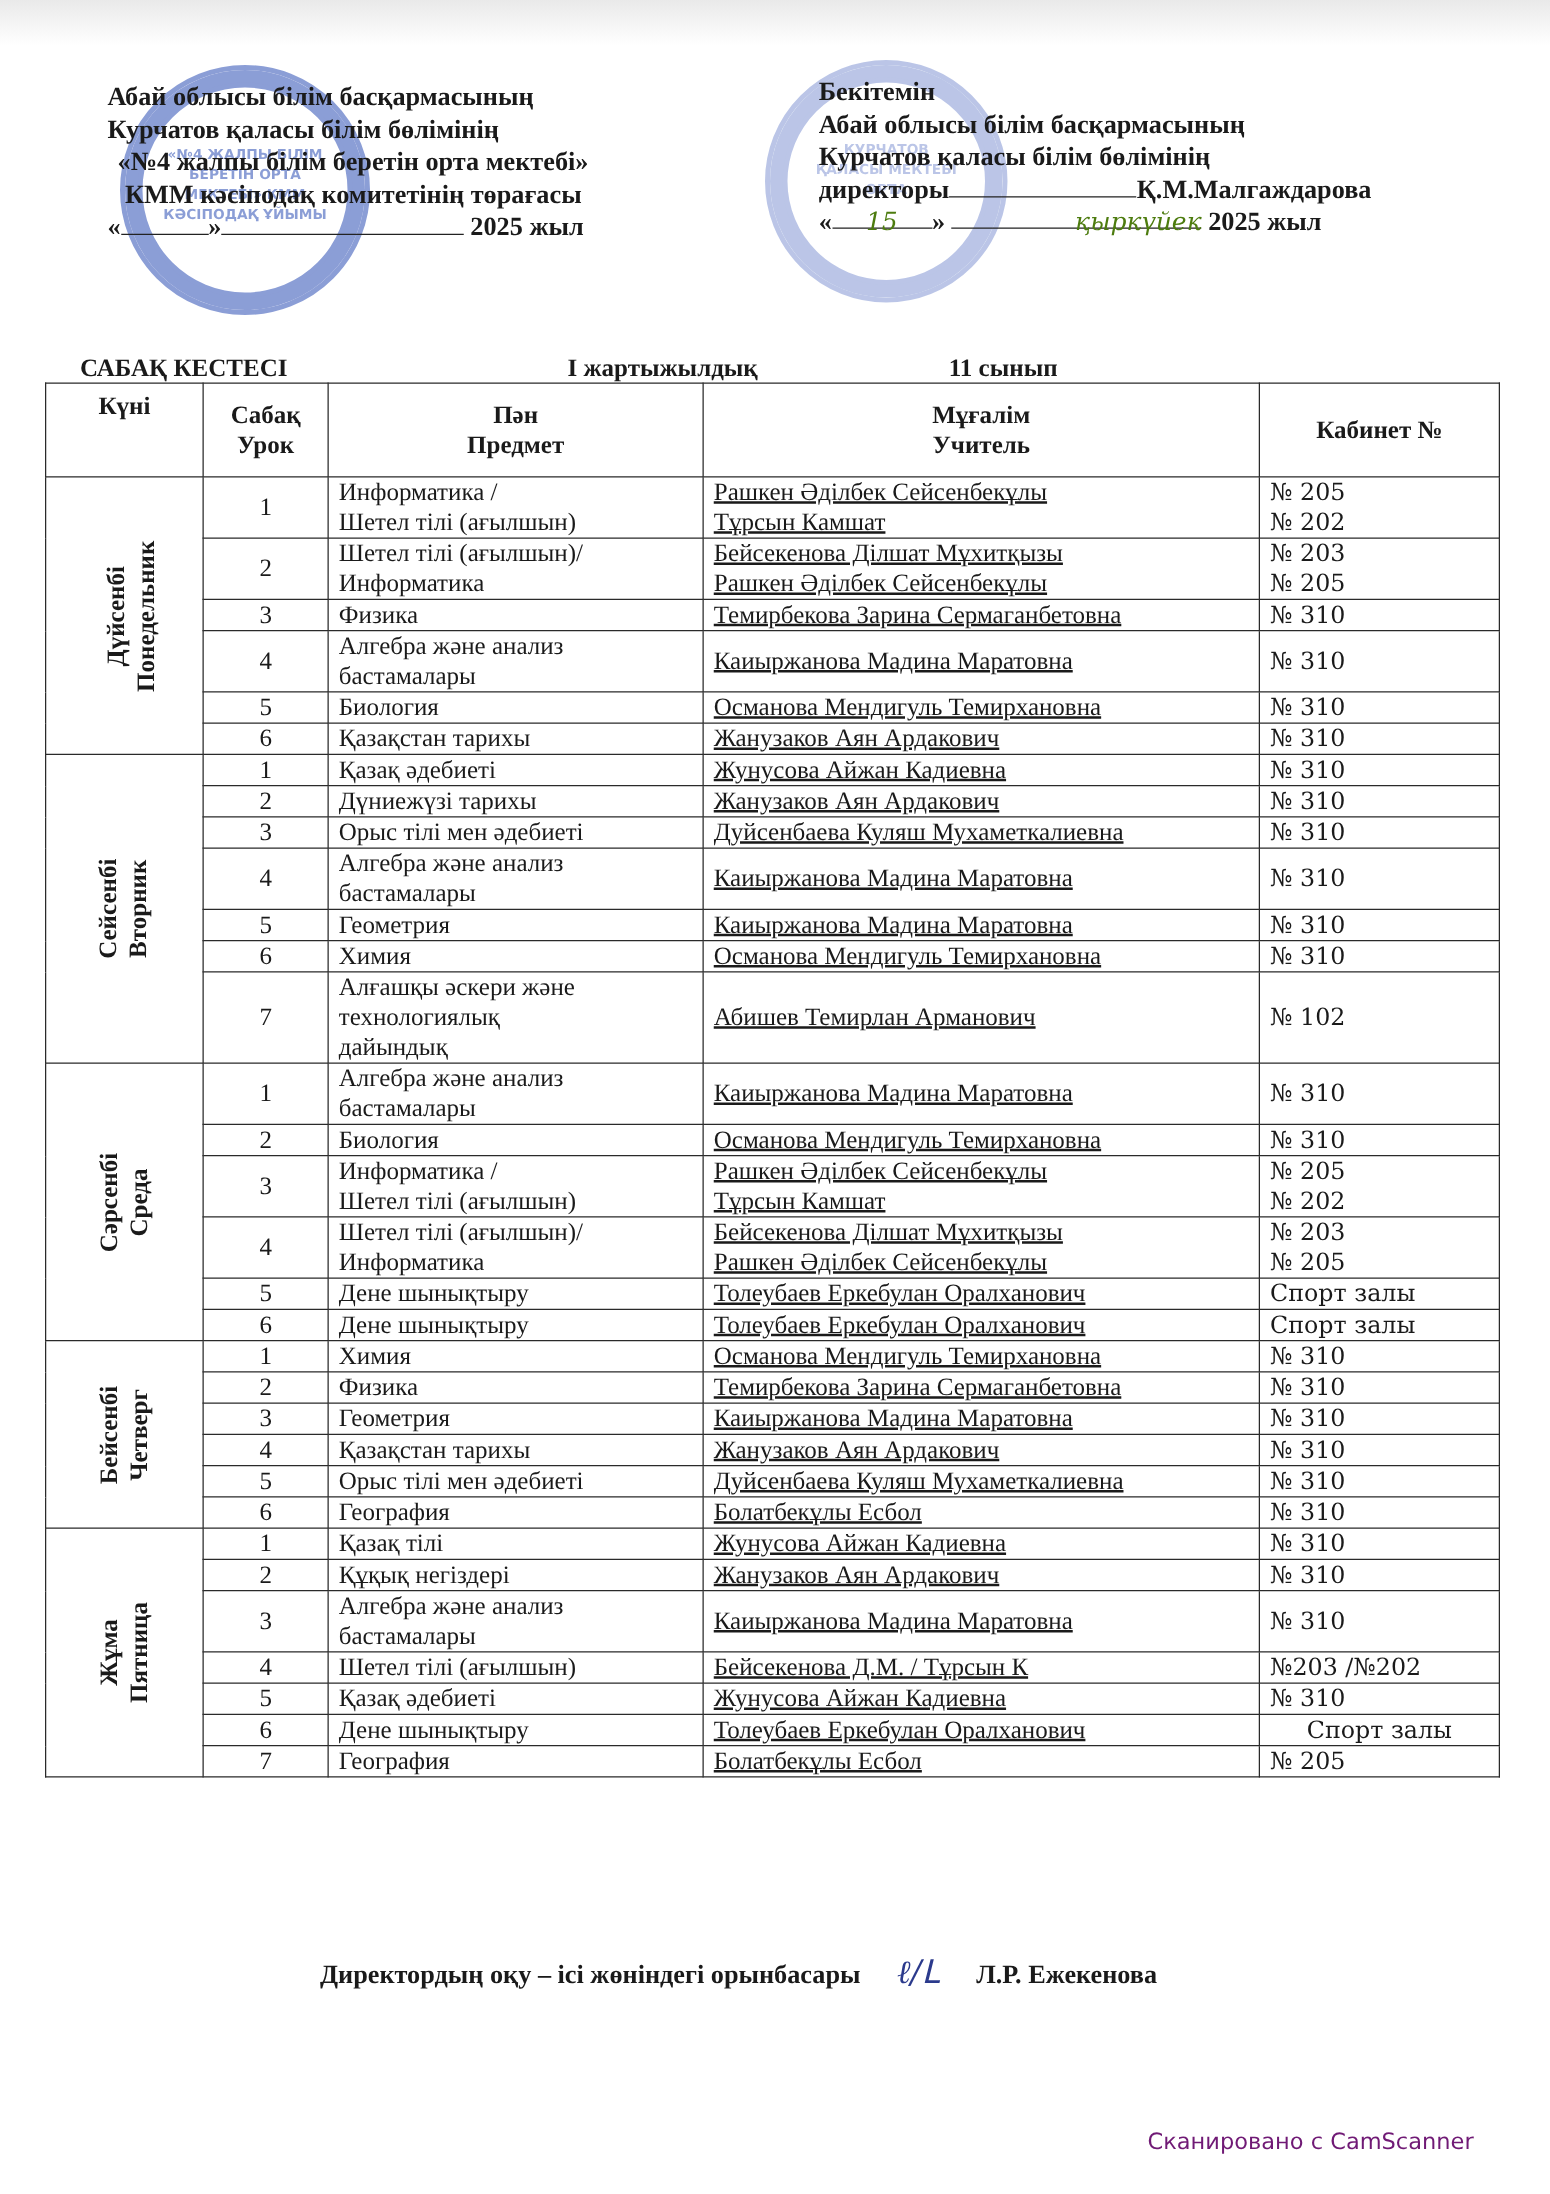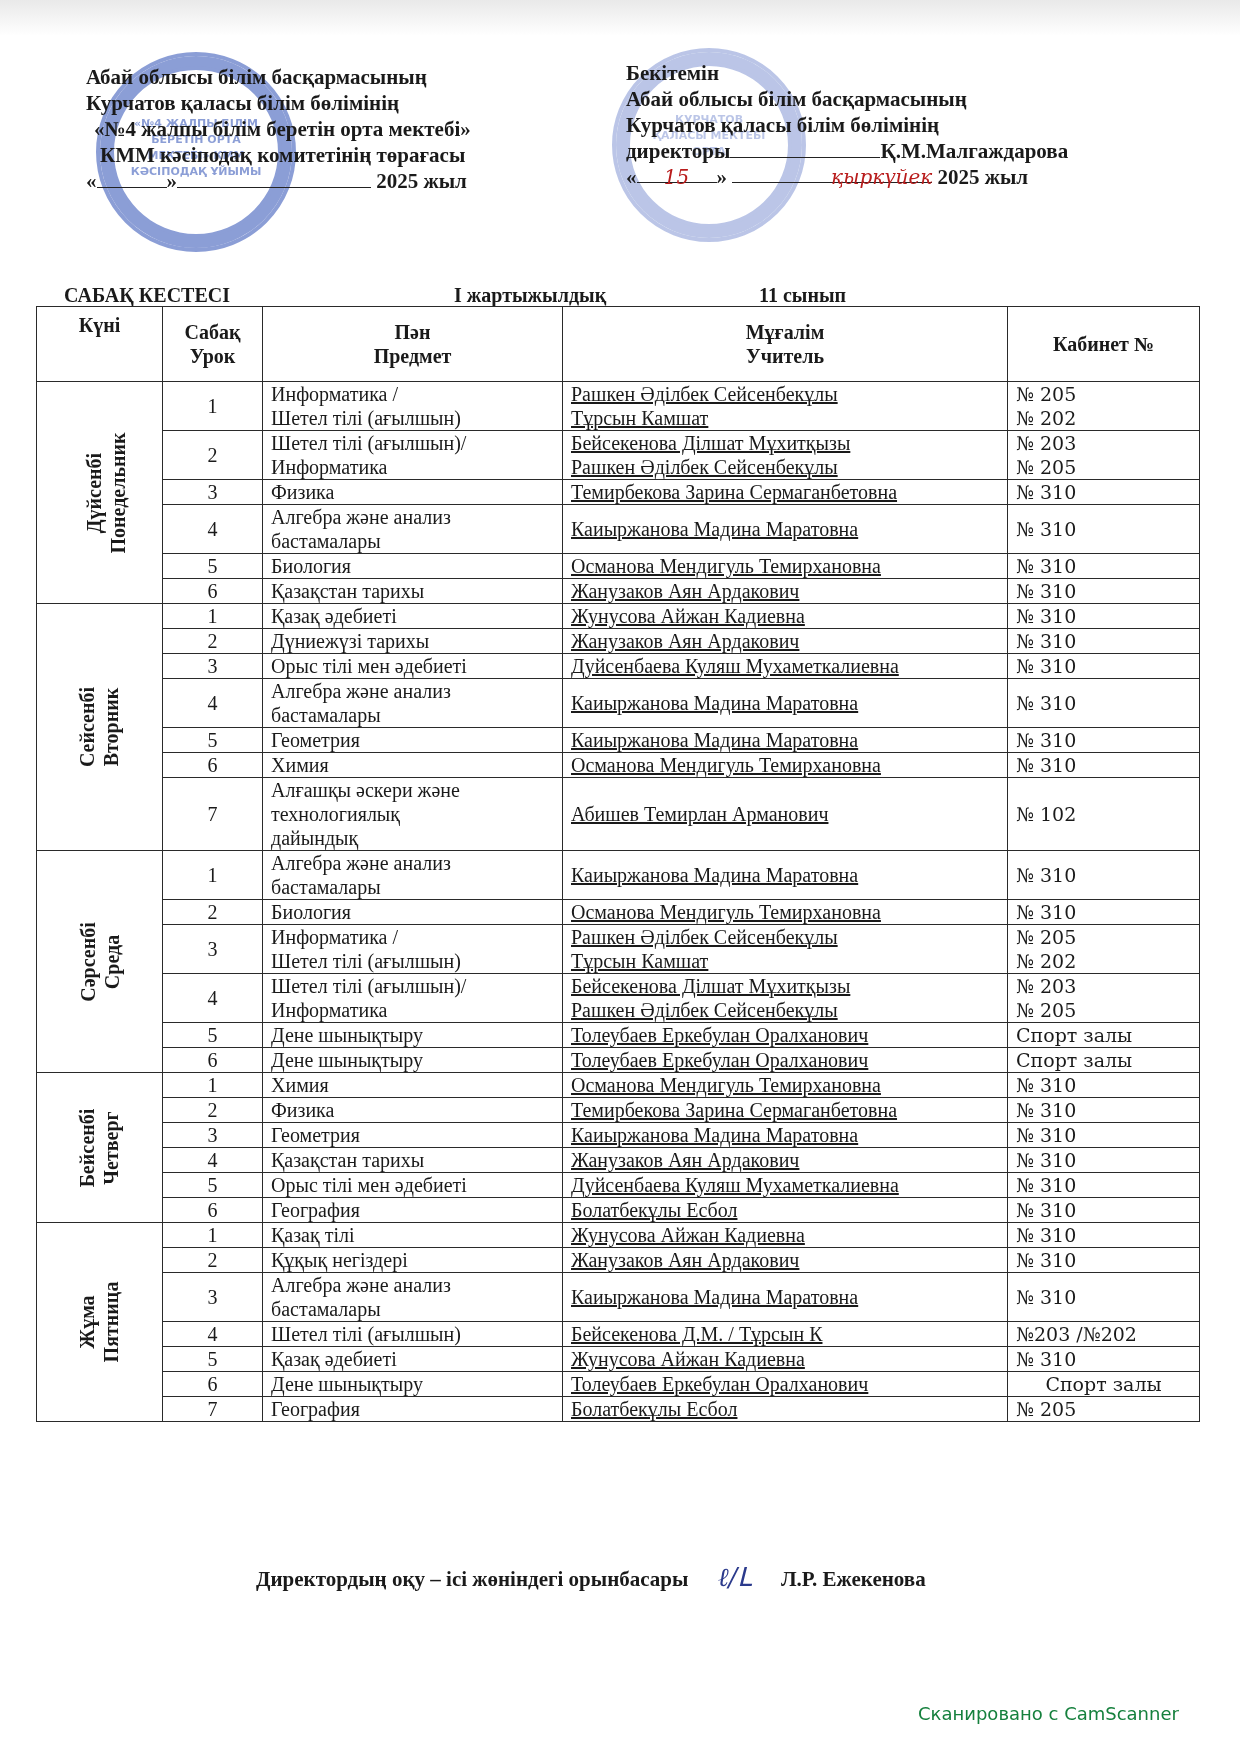--- a/index.html
+++ b/index.html
@@ -11,25 +11,25 @@
   }
   .scan-edge {
     position: absolute; left: 0; top: 0; width: 1240px; height: 36px;
     background: linear-gradient(#e9e9e9, #ffffff);
   }
   .block {
     position: absolute; font-weight: bold; font-size: 21px; line-height: 26px;
   }
   .block .ln { display: block; white-space: nowrap; }
   .block-left { left: 86px; top: 64px; }
-  .block-right { left: 626px; top: 60px; }
+  .block-right { left: 655px; top: 60px; }
   .indent1 { padding-left: 8px; }
   .indent2 { padding-left: 14px; }
   .blank { display: inline-block; border-bottom: 1.5px solid #222; height: 18px; vertical-align: baseline; }
-  .hand { font-family: "DejaVu Serif", serif; font-style: italic; font-weight: normal; color: #b91c1c; font-size: 20px; }
+  .hand { font-family: "DejaVu Serif", serif; font-style: italic; font-weight: normal; color: #4d7c0f; font-size: 20px; }
 
   .stamp {
     position: absolute; border-radius: 50%;
     border: 4px solid #2e4fb5; box-shadow: inset 0 0 0 10px rgba(46,79,181,0.12), inset 0 0 0 14px #2e4fb5;
     opacity: 0.55; pointer-events: none;
   }
   .stamp-left { left: 96px; top: 52px; width: 192px; height: 192px; }
   .stamp-right { left: 612px; top: 48px; width: 186px; height: 186px; opacity: 0.32; }
   .stamp .stamp-text {
     position: absolute; left: 30px; right: 30px; top: 60px; text-align: center;
@@ -69,21 +69,21 @@
   td.room { font-family: "DejaVu Serif", serif; font-size: 19px; }
   td.room.centered { text-align: center; }
   .mline { display: block; white-space: nowrap; }
 
   .footer-sign {
     position: absolute; top: 1562px; left: 256px; font-weight: bold; font-size: 21px; white-space: nowrap;
   }
   .footer-sign .sig { display: inline-block; width: 82px; text-align: center; font-family: "DejaVu Serif", serif; font-style: italic; font-weight: normal; color: #2b3a8c; font-size: 26px; }
   .watermark {
     position: absolute; top: 1703px; left: 918px;
-    font-family: "DejaVu Sans", sans-serif; font-size: 18px; color: #15803d; white-space: nowrap;
+    font-family: "DejaVu Sans", sans-serif; font-size: 18px; color: #701a75; white-space: nowrap;
   }
 </style>
 </head>
 <body>
 
 <div class="scan-edge"></div>
 
 <div class="stamp stamp-left">
   <div class="stamp-text">«№4 ЖАЛПЫ БІЛІМ БЕРЕТІН ОРТА МЕКТЕБІ» КММ КӘСІПОДАҚ ҰЙЫМЫ</div>
 </div>

